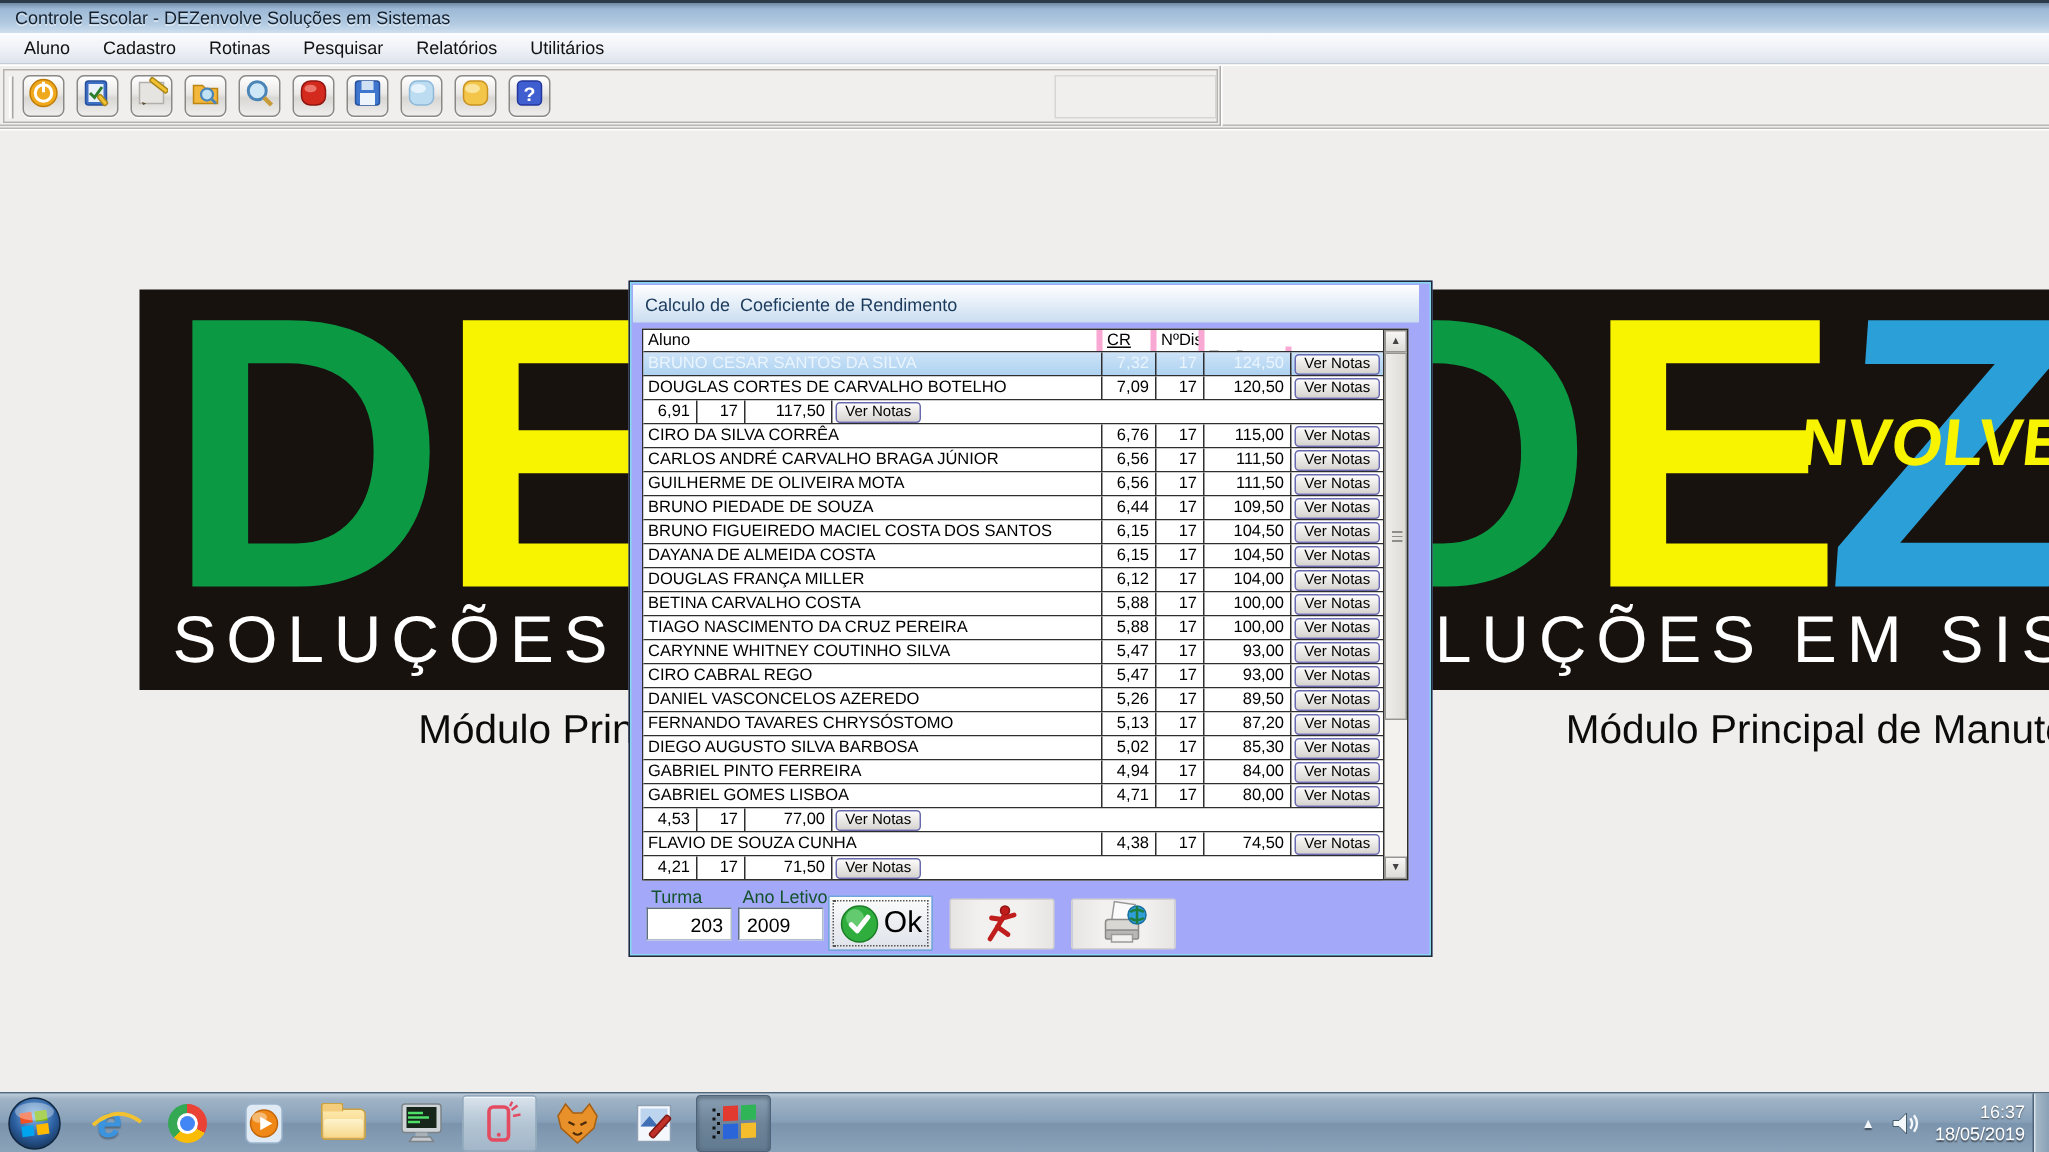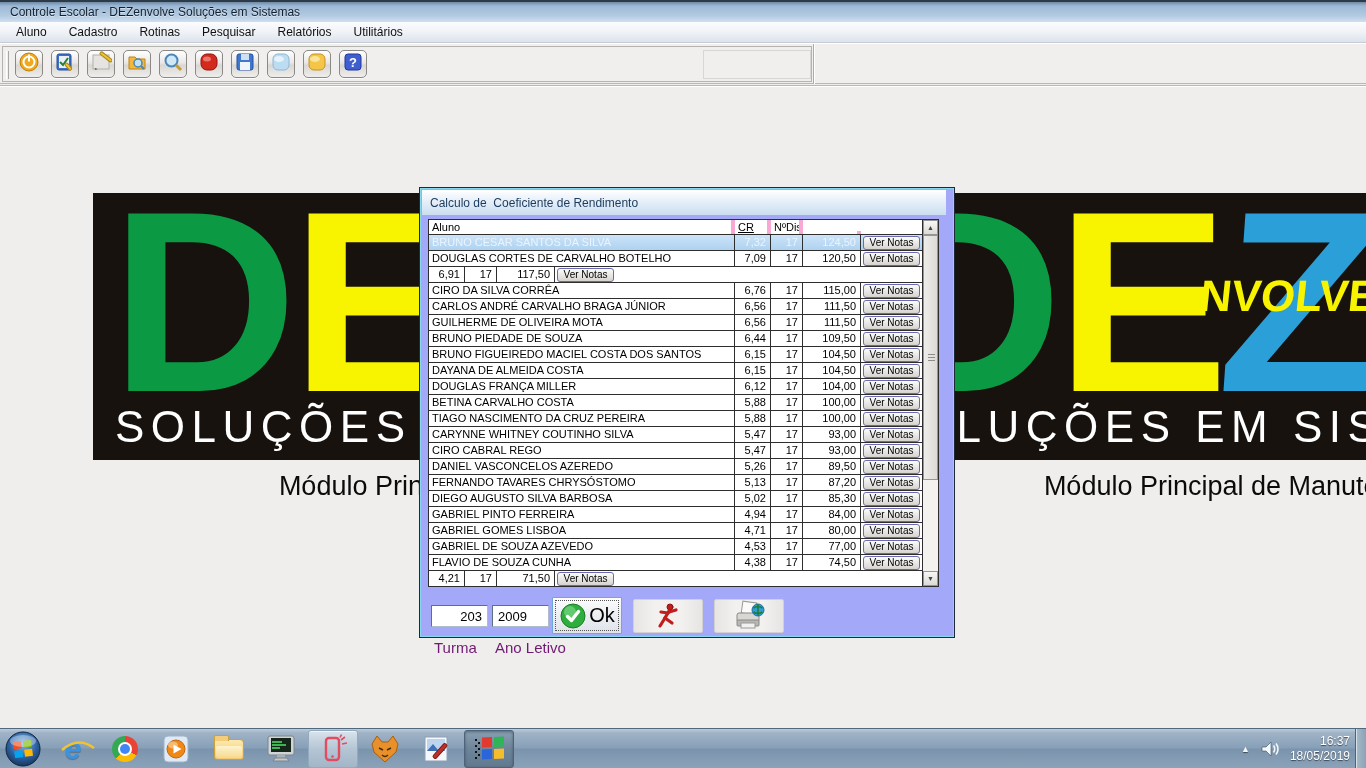--- a/index.html
+++ b/index.html
@@ -90,21 +90,21 @@
   }
   
   .grid-scroll { width:16px; border-left:1px solid #2e2e2e; background:#f3f2ef; position:relative; }
   .sb-btn { position:absolute; left:0; width:15px; height:15px; background:linear-gradient(180deg,#f8f7f5,#dddbd7); border:1px solid #979591; display:flex; align-items:center; justify-content:center; font-size:7px; color:#444; }
   .sb-up { top:0; } .sb-down { bottom:0; }
   .sb-thumb { position:absolute; left:0; top:15px; width:15px; height:245px; background:linear-gradient(90deg,#efedea,#dedbd6); border:1px solid #979591; }
   .sb-grip { position:absolute; left:4px; top:118px; width:7px; height:8px;
     background:repeating-linear-gradient(180deg,#8f8d89 0 1px,transparent 1px 3px); }
 
   
-  .fld-label { position:absolute; font-size:15px; color:#701a75;margin-top:48px; }
+  .fld-label { position:absolute; font-size:12px; color:#14532d; }
   .fld-input { position:absolute; height:22px; border:1px solid #5f7083; border-right-color:#aebccb; border-bottom-color:#aebccb; background:#fff; font-size:13px; font-family:"Liberation Sans",sans-serif; }
   .inp-turma { left:11px; top:417px; width:57px; text-align:right; padding-right:5px; }
   .inp-ano { left:72px; top:417px; width:57px; text-align:left; padding-left:5px; }
   .ok-btn {
     position:absolute; left:132px; top:409px; width:70px; height:37px;
     border:1px solid #6fa7da; border-radius:1px;
     background:linear-gradient(180deg,#fdfdfd 0%,#eceef2 50%,#dfe3ea 100%);
     display:flex; align-items:center; justify-content:center; gap:2px;
     font-size:20px; color:#000;
   }
@@ -455,21 +455,20 @@
             <div class="grid-row">
     <div class="cell-name">GABRIEL GOMES LISBOA</div>
     <div class="cell-cr">4,71</div>
     <div class="cell-disc">17</div>
     <div class="cell-pts">80,00</div>
     <div class="cell-act">
                 <button class="vernotas-btn">Ver Notas</button>
               </div>
   </div>
             <div class="grid-row">
-    <div class="cell-name">GABRIEL DE SOUZA AZEVEDO</div>
     <div class="cell-cr">4,53</div>
     <div class="cell-disc">17</div>
     <div class="cell-pts">77,00</div>
     <div class="cell-act">
                 <button class="vernotas-btn">Ver Notas</button>
               </div>
   </div>
             <div class="grid-row">
     <div class="cell-name">FLAVIO DE SOUZA CUNHA</div>
     <div class="cell-cr">4,38</div>

